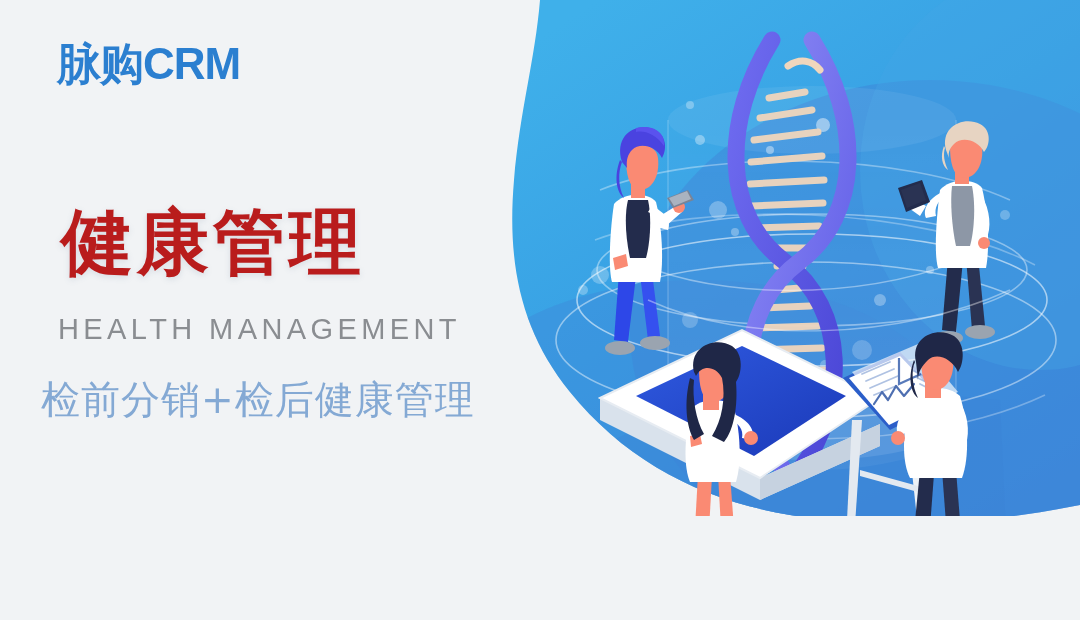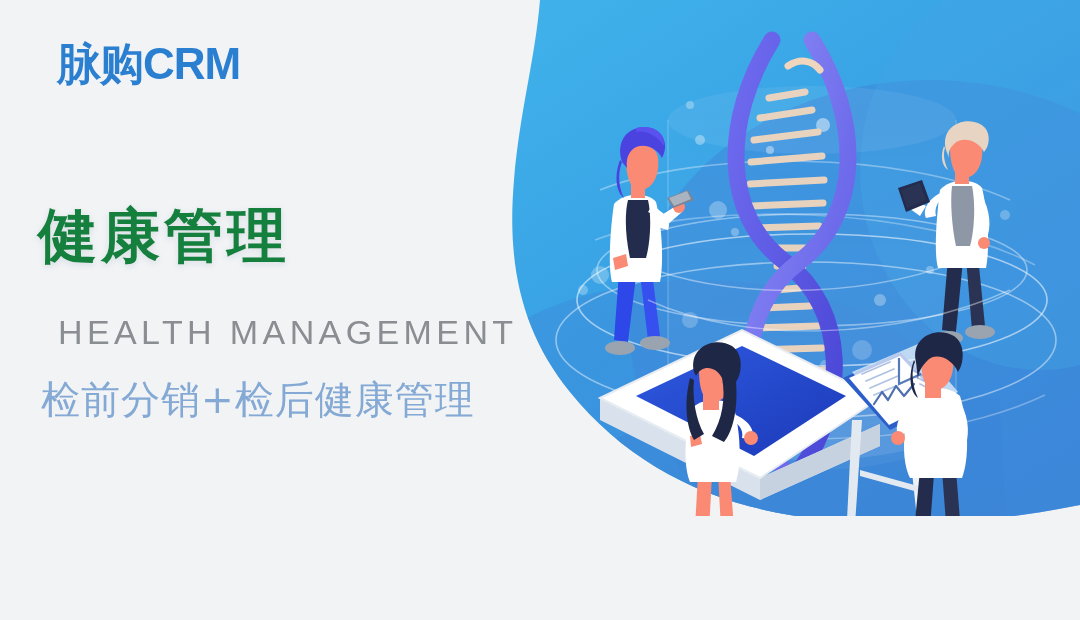--- a/index.html
+++ b/index.html
@@ -23,32 +23,32 @@
   #logo {
     position:absolute; left:57px; top:42px;
     font-size:44px; font-weight:700; letter-spacing:0px;
     color:#2b7fd0; line-height:1;
     white-space:nowrap;
   }
   #logo .cn { font-family:"DejaVu Sans",sans-serif; font-weight:700; letter-spacing:-1px;}
   #logo .en { font-family:"Liberation Sans",sans-serif; font-weight:600; letter-spacing:-1px;}
 
   #title-cn {
-    position:absolute; left:38px; top:205px;
+    position:absolute; left:61px; top:205px;
     font-family:"DejaVu Sans",sans-serif;
-    font-size:59px; font-weight:700;
+    font-size:72px; font-weight:700;
     letter-spacing:4px;
-    color:#15803d;
+    color:#b91c1c;
     line-height:1.05;
     white-space:nowrap;
     text-shadow:0 2px 6px rgba(100,120,150,.18);
   }
   #title-en {
     position:absolute; left:58px; top:313px;
-    font-size:34px; font-weight:400;
+    font-size:29px; font-weight:400;
     letter-spacing:4.4px;
     color:#8a8d91;
     white-space:nowrap;
   }
   #subtitle {
     position:absolute; left:41px; top:373px;
     font-family:"DejaVu Sans",sans-serif;
     font-size:39px; font-weight:400;
     letter-spacing:1px;
     color:#84a9d4;

